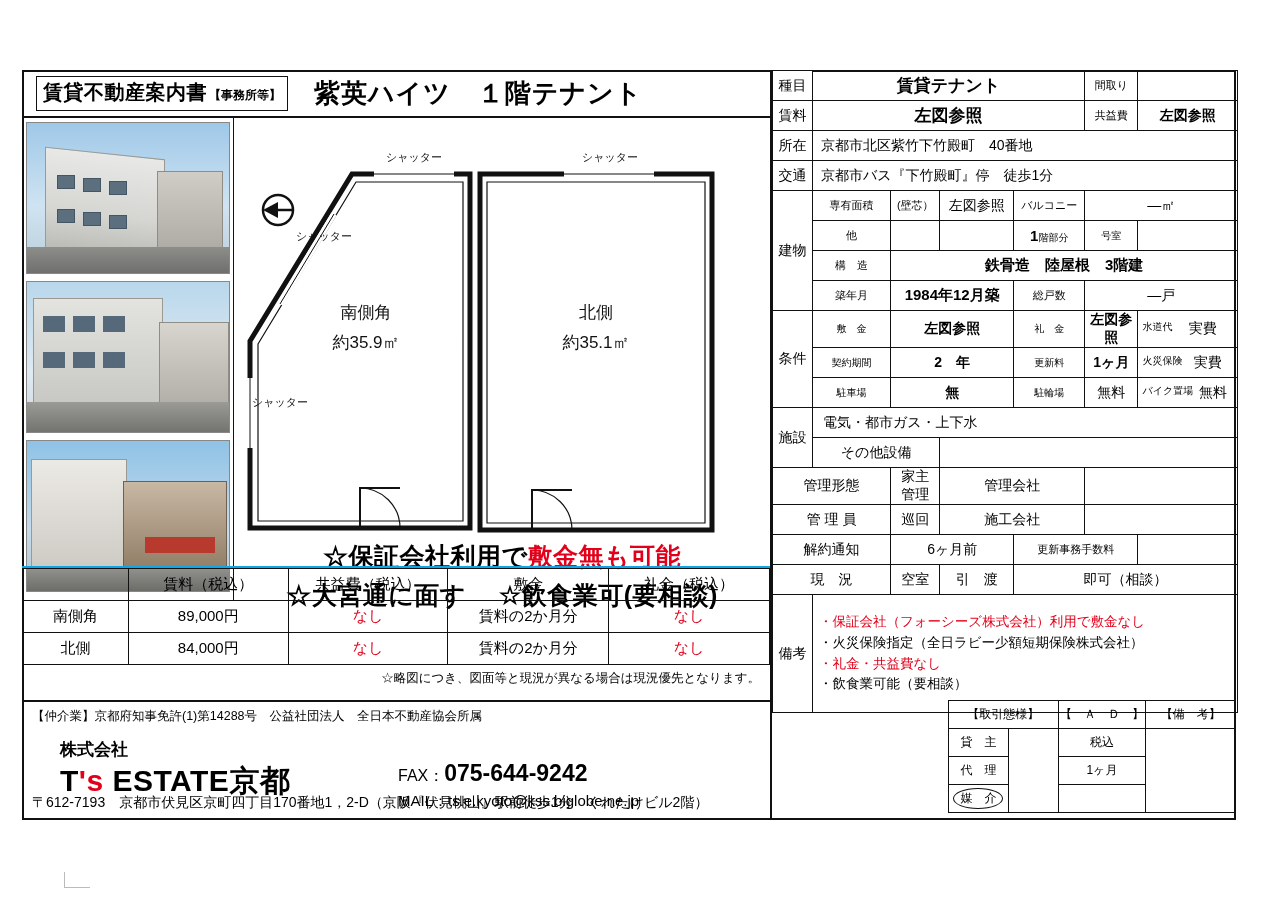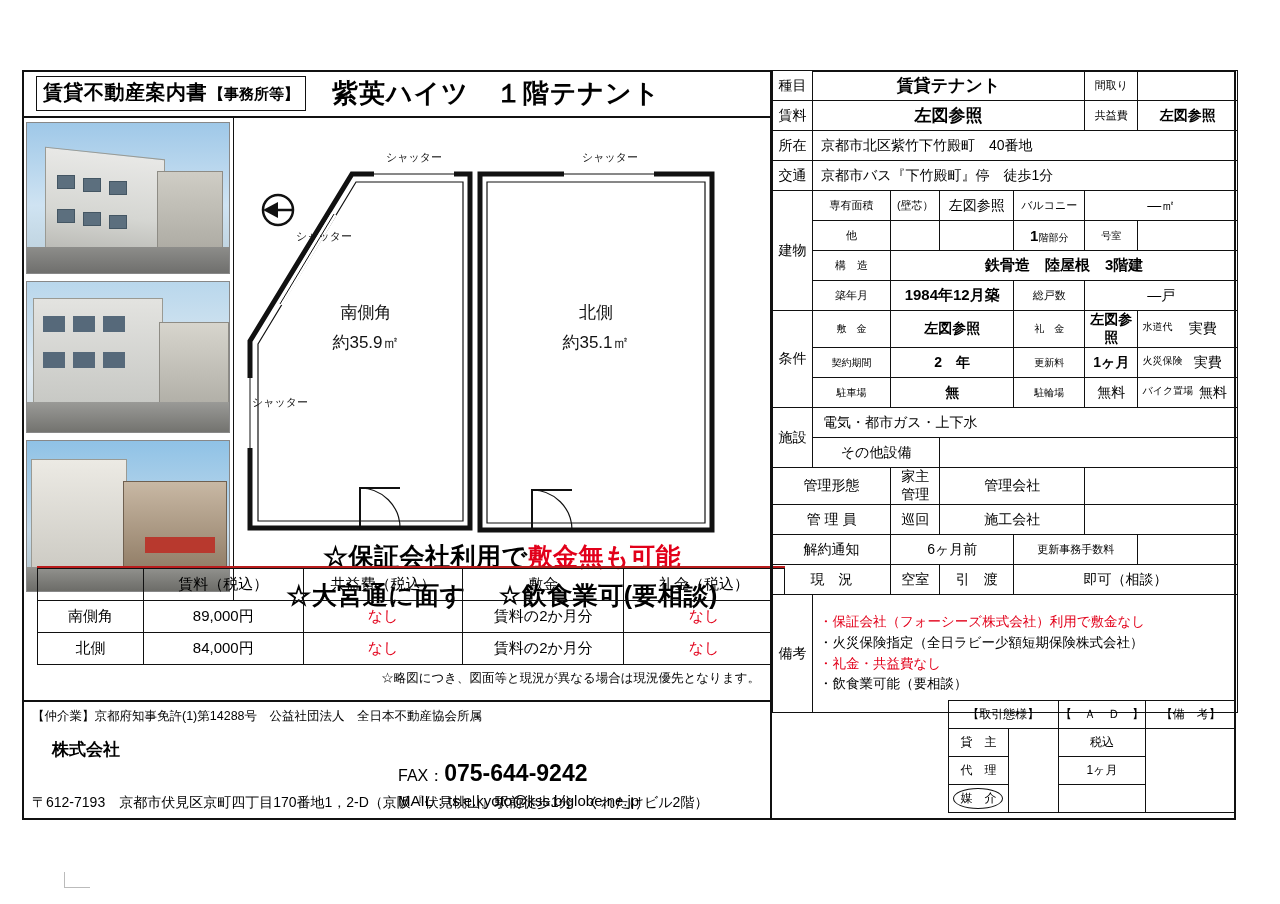--- a/index.html
+++ b/index.html
@@ -33,21 +33,21 @@
     display: flex; align-items: center;
   }
   .title-left {
     margin-left: 14px;
     border: 1.5px solid #111;
     padding: 2px 6px 4px 6px;
     display: flex; align-items: baseline;
     white-space: nowrap;
   }
   .title-left .t1 { font-size: 20px; font-weight: bold; letter-spacing: 0.5px; }
-  .title-left .t2 { font-size: 15px; font-weight: bold; margin-left: 2px; }
+  .title-left .t2 { font-size: 12px; font-weight: bold; margin-left: 2px; }
   .title-main {
     margin-left: 26px;
     font-size: 26px; font-weight: bold;
     letter-spacing: 1px;
     white-space: nowrap;
   }
   
   .photos {
     position: absolute; left: 0; top: 48px;
     width: 212px; height: 482px;
@@ -134,23 +134,23 @@
     font-size: 25px; font-weight: bold; letter-spacing: 0.5px;
     white-space: nowrap;
   }
   .catch .line2 {
     font-size: 25px; font-weight: bold; letter-spacing: 0.5px;
     margin-top: 6px; white-space: nowrap;
   }
   .red { color: #e2001a; }
   
   .rent-table {
-    position: absolute; left: 15px; top: 496px;
+    position: absolute; left: 0; top: 496px;
     width: 748px; height: 100px;
-    border-top: 2px solid #b91c1c;
+    border-top: 2px solid #0ea5e9;
   }
   .rent-table table {
     border-collapse: collapse;
     width: 748px;
     font-size: 15px;
   }
   .rent-table th, .rent-table td {
     border: 1px solid #111;
     height: 32px;
     text-align: center;
@@ -371,20 +371,21 @@
       </tbody>
         </table>
     </div>
 
     <div class="note">☆略図につき、図面等と現況が異なる場合は現況優先となります。</div>
 
     <div class="agent">
       <div class="lic">【仲介業】京都府知事免許(1)第14288号　公益社団法人　全日本不動産協会所属</div>
       <div class="company">
         <span class="kk">株式会社</span>
+        <span class="nm"><span>T</span><span class="s">'s</span><span> ESTATE京都</span></span>
       </div>
       <div class="addr">〒612-7193　京都市伏見区京町四丁目170番地1，2-D（京阪『伏見桃山』駅前徒歩1分　くれたけビル2階）</div>
       <div class="fax">
         <span>FAX：</span><span class="big">075-644-9242</span>
       </div>
       <div class="mail">
         <span>MAIL：</span><span>ts.e.kyoto@kss.biglobe.ne.jp</span>
       </div>
     </div>
   </div>

